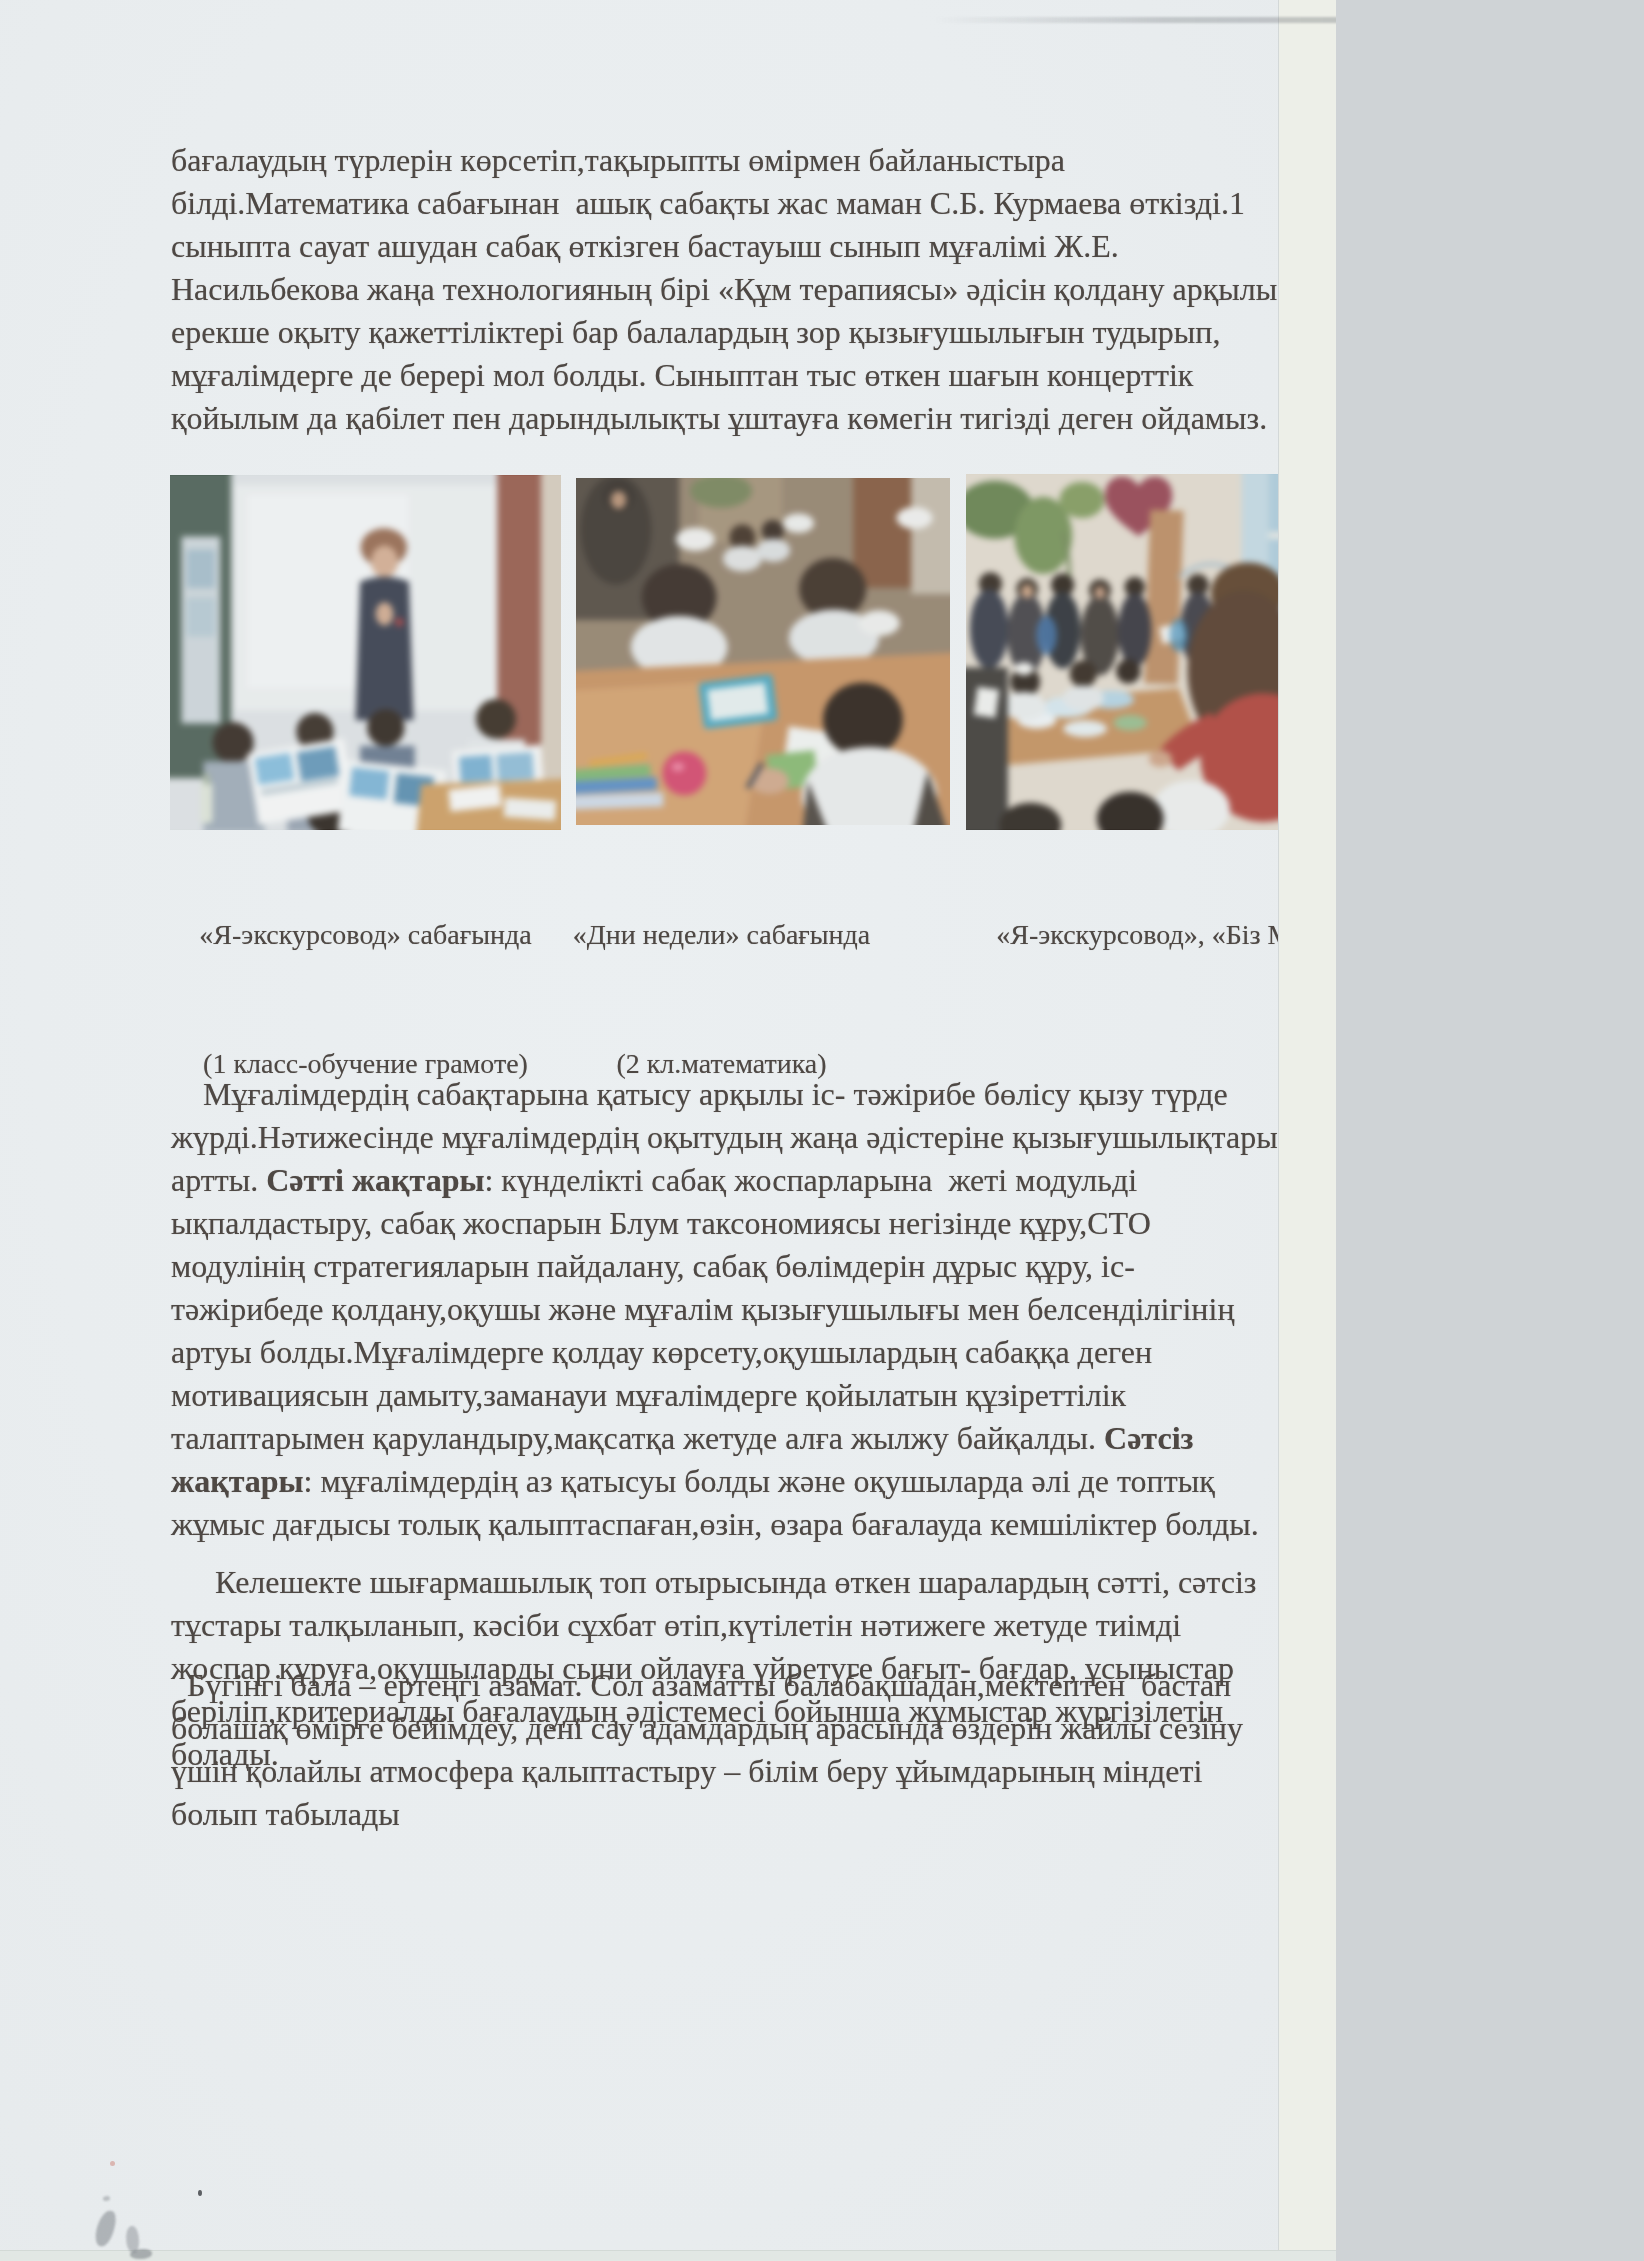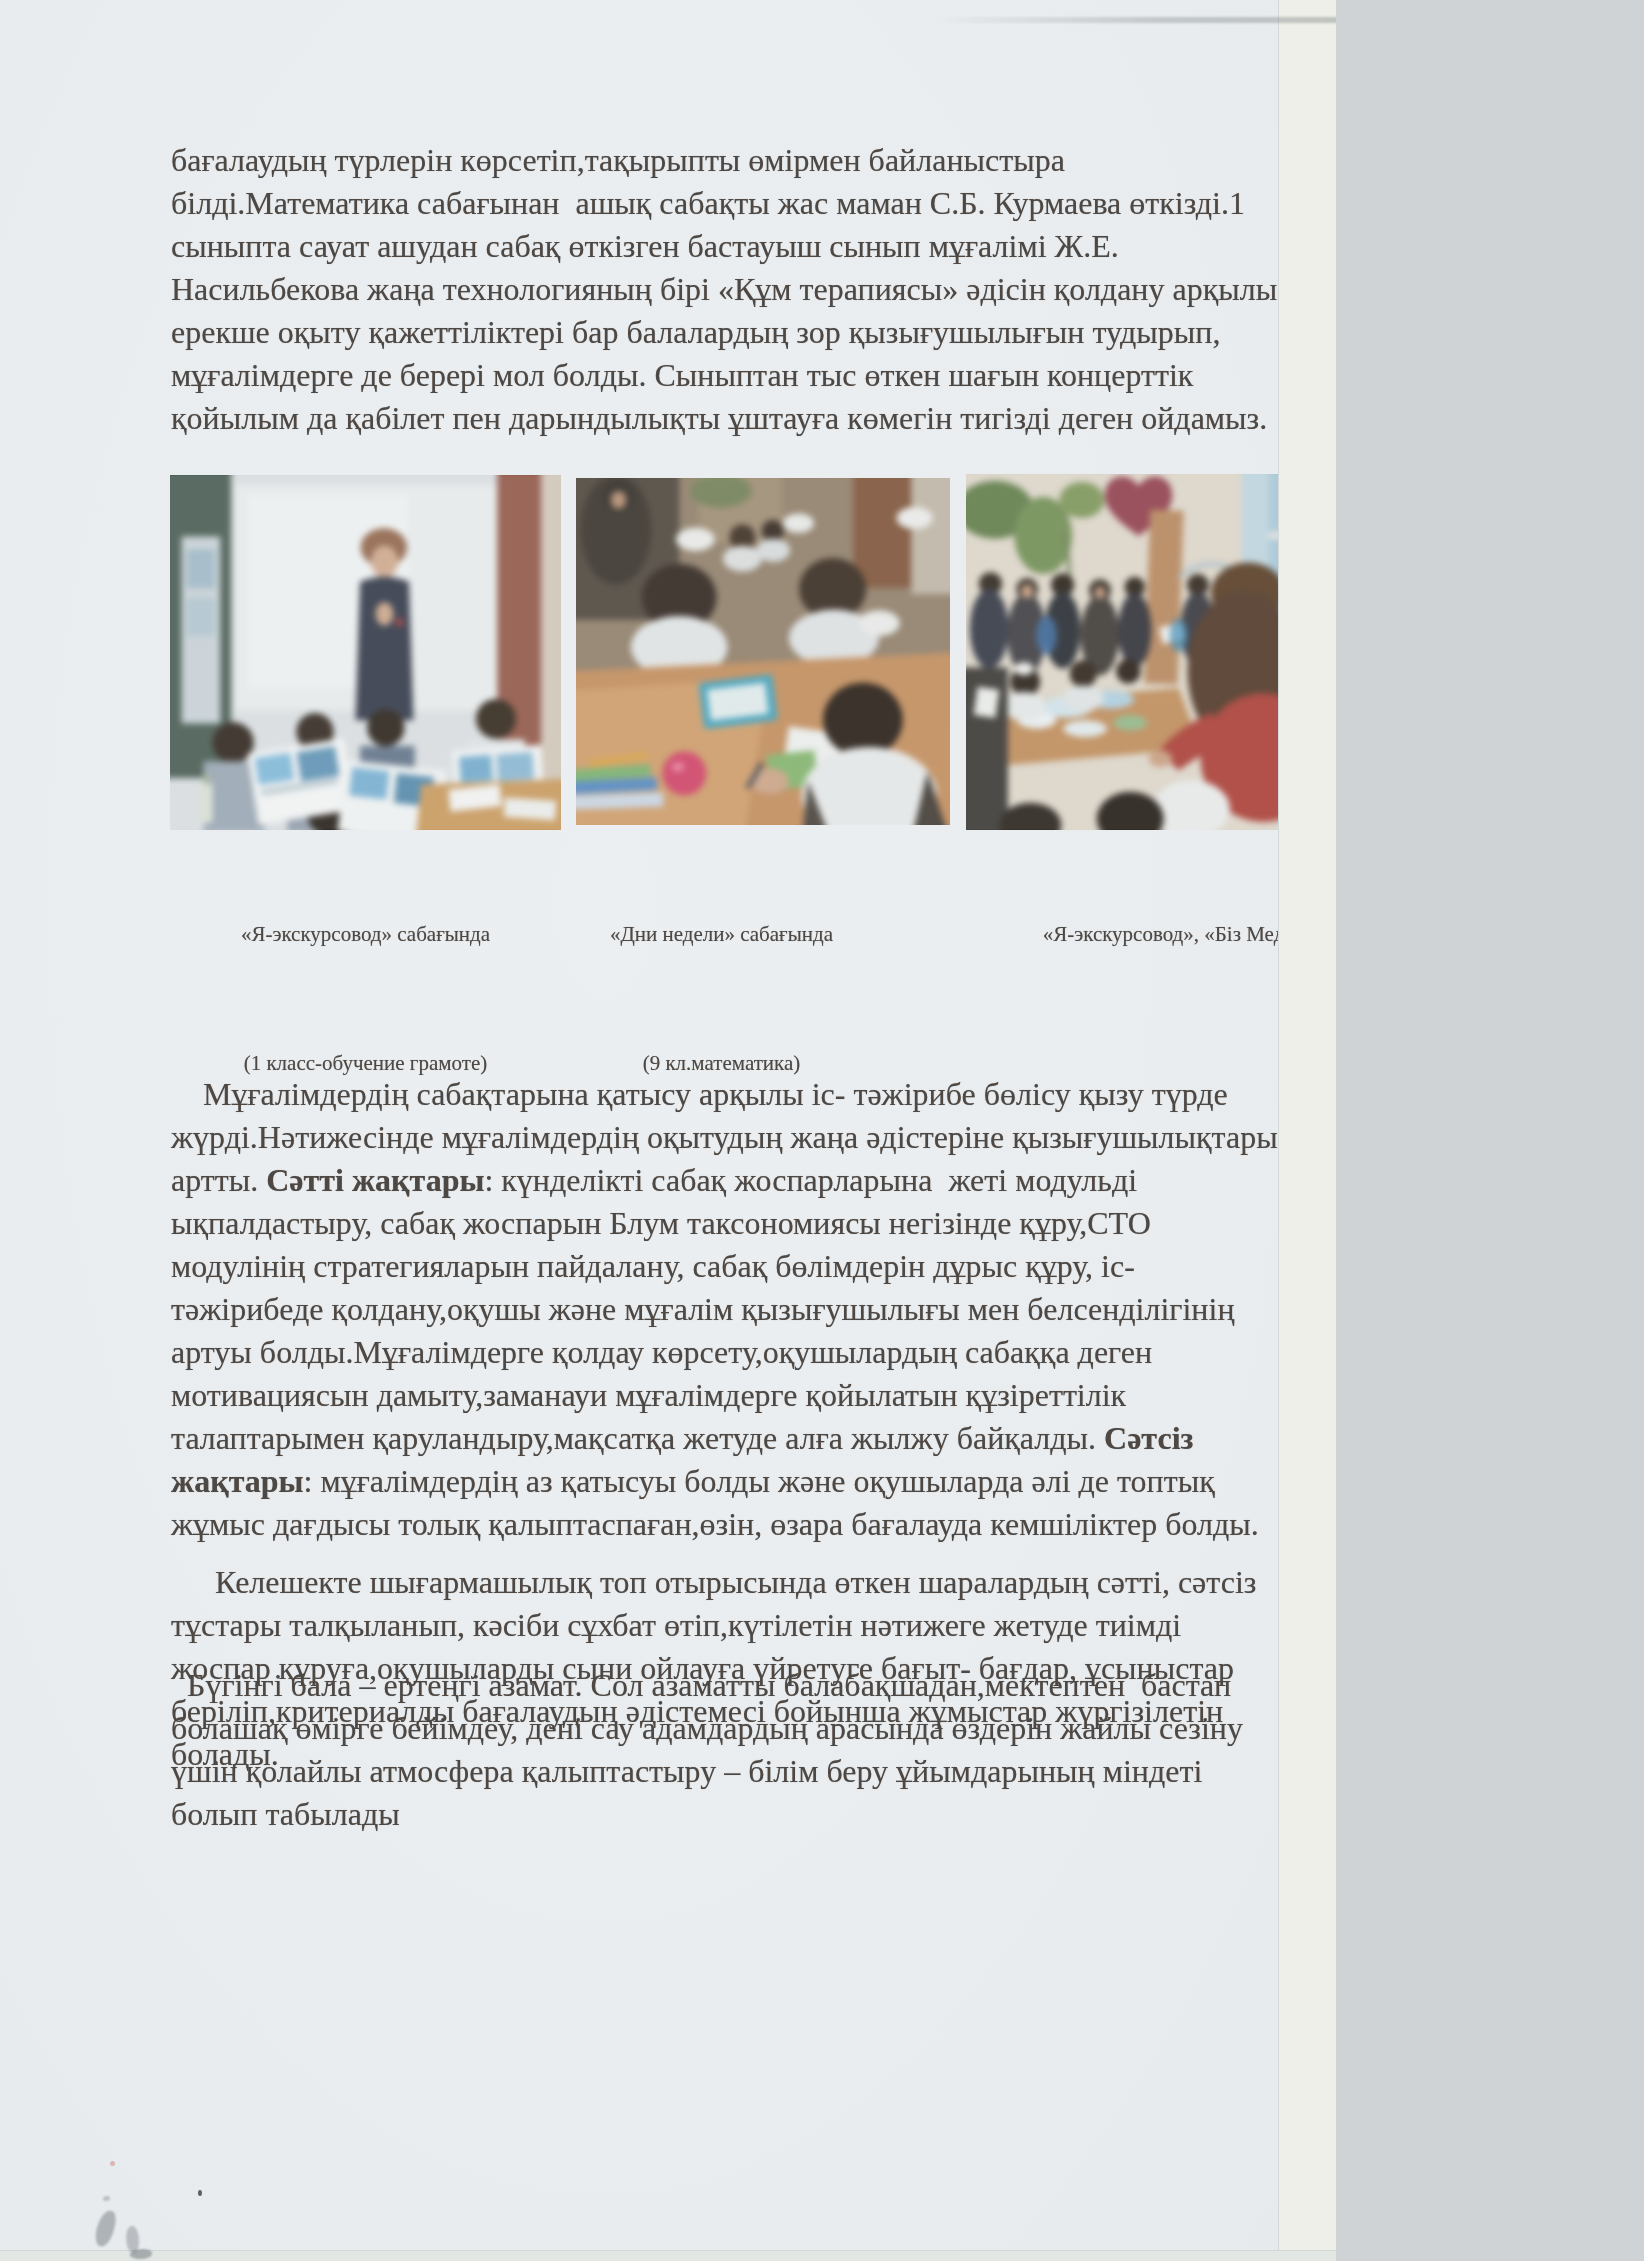--- a/index.html
+++ b/index.html
@@ -14,21 +14,21 @@
   .para{
     position:absolute;
     white-space:pre;
     font-size:32px;
     line-height:43px;
     text-shadow:0 0 0.8px rgba(80,72,66,0.5);
   }
   .caption{
     position:absolute;
     white-space:pre;
-    font-size:21px;
+    font-size:28px;
     line-height:43px;
     text-align:center;
     text-shadow:0 0 0.8px rgba(80,72,66,0.45);
   }
   .bold{font-weight:700;}
   .photo{
     position:absolute;
     overflow:hidden;
     background:#d8dcde;
   }
@@ -254,21 +254,21 @@
       <rect width="604" height="552" fill="#eef1f2" opacity="0.13"></rect>
     </svg>
   </div>
 
   <div class="caption" style="left:170px;top:827px;width:391px;">
     <div>«Я-экскурсовод» сабағында</div>
     <div>(1 класс-обучение грамоте)</div>
   </div>
   <div class="caption" style="left:567px;top:827px;width:309px;">
     <div>«Дни недели» сабағында</div>
-    <div>(9 кл.математика)</div>
+    <div>(2 кл.математика)</div>
   </div>
   <div class="caption" style="left:908px;top:827px;width:548px;">
     <div>«Я-экскурсовод», «Біз Медеуге</div>
   </div>
 
   <div class="para" style="left:171px;top:1030px;width:1380px;text-indent:123px;">
     <span>Мұғалімдердің сабақтарына қатысу арқылы іс- тәжірибе бөлісу қызу түрде
 жүрді.Нәтижесінде мұғалімдердің оқытудың жаңа әдістеріне қызығушылықтары
 артты. </span><span class="bold">Сәтті жақтары</span><span>: күнделікті сабақ жоспарларына  жеті модульді
 ықпалдастыру, сабақ жоспарын Блум таксономиясы негізінде құру,СТО

